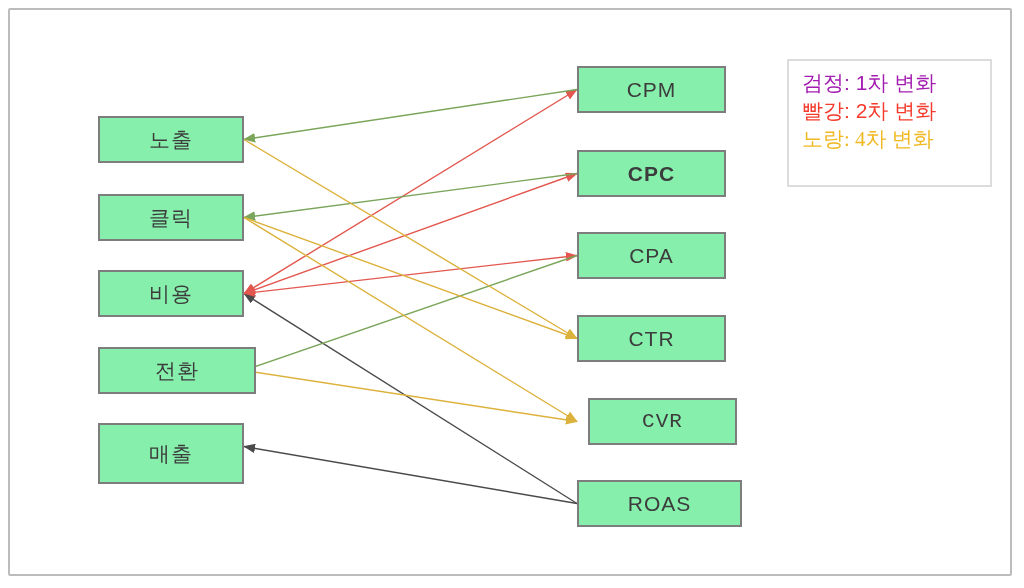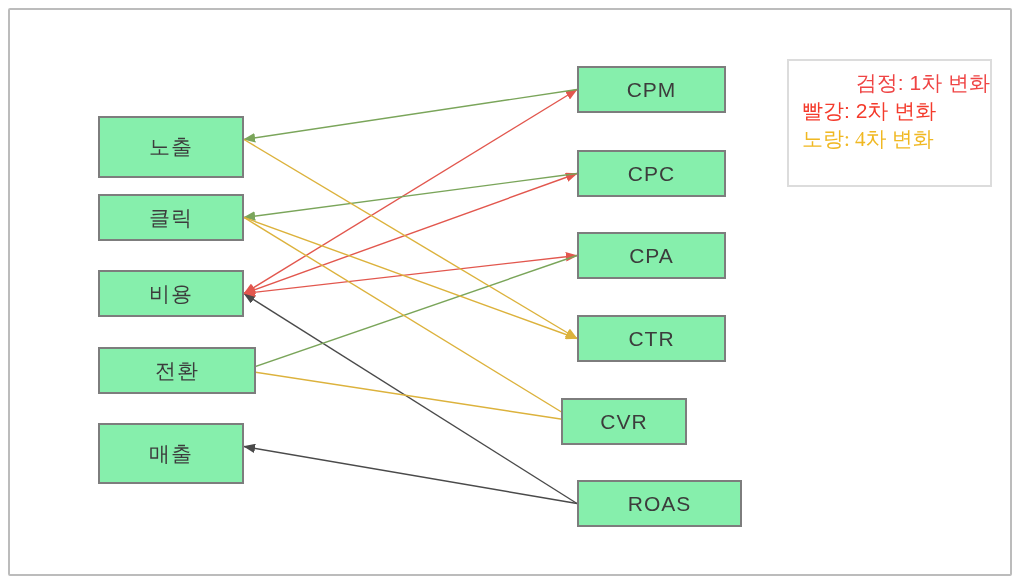--- a/index.html
+++ b/index.html
@@ -79,51 +79,51 @@
     <line x1="244" y1="293.5" x2="577" y2="255.5" stroke="#e2574e" stroke-width="1.4" marker-end="url(#arr-red)" marker-start="url(#arr-red)"></line>
     <line x1="577" y1="89.5" x2="244" y2="139.5" stroke="#7aa55a" stroke-width="1.4" marker-end="url(#arr-green)"></line>
     <line x1="577" y1="173.5" x2="244" y2="217.5" stroke="#7aa55a" stroke-width="1.4" marker-end="url(#arr-green)"></line>
     <line x1="577" y1="255.5" x2="244" y2="370.5" stroke="#7aa55a" stroke-width="1.4" marker-end="url(#arr-green)"></line>
     <line x1="244" y1="139.5" x2="577" y2="338.5" stroke="#dcb23c" stroke-width="1.4" marker-end="url(#arr-yellow)"></line>
     <line x1="244" y1="217.5" x2="577" y2="338.5" stroke="#dcb23c" stroke-width="1.4" marker-end="url(#arr-yellow)"></line>
     <line x1="244" y1="217.5" x2="577" y2="421.5" stroke="#dcb23c" stroke-width="1.4" marker-end="url(#arr-yellow)"></line>
     <line x1="244" y1="370.5" x2="577" y2="421.5" stroke="#dcb23c" stroke-width="1.4" marker-end="url(#arr-yellow)"></line>
   </svg>
 <div id="nodes">
-    <div class="node" style="left: 98px; top: 116px; width: 146px; height: 62px;">
+    <div class="node" style="left: 98px; top: 116px; width: 146px; height: 47px;">
       <span>노출</span>
     </div>
     <div class="node" style="left: 98px; top: 194px; width: 146px; height: 47px;">
       <span>클릭</span>
     </div>
     <div class="node" style="left: 98px; top: 270px; width: 146px; height: 47px;">
       <span>비용</span>
     </div>
     <div class="node" style="left: 98px; top: 347px; width: 158px; height: 47px;">
       <span>전환</span>
     </div>
     <div class="node" style="left: 98px; top: 423px; width: 146px; height: 61px;">
       <span>매출</span>
     </div>
     <div class="node" style="left: 577px; top: 66px; width: 149px; height: 47px;">
       <span>CPM</span>
     </div>
-    <div class="node" style="left: 577px; top: 150px; width: 149px; height: 47px;">
+    <div class="node" style="left: 577px; top: 150px; width: 149px; height: 47px; font-weight: bold;">
       <span>CPC</span>
     </div>
     <div class="node" style="left: 577px; top: 232px; width: 149px; height: 47px;">
       <span>CPA</span>
     </div>
     <div class="node" style="left: 577px; top: 315px; width: 149px; height: 47px;">
       <span>CTR</span>
     </div>
-    <div class="node" style="left: 561px; top: 398px; width: 126px; height: 47px;">
+    <div class="node" style="left: 588px; top: 398px; width: 149px; height: 47px; font-family: Liberation Mono, monospace;">
       <span>CVR</span>
     </div>
     <div class="node" style="left: 577px; top: 480px; width: 165px; height: 47px;">
       <span>ROAS</span>
     </div>
   </div>
 <div id="legend">
-    <div class="legend-item" style="color: #ef4444; text-align: right;">검정: 1차 변화</div>
+    <div class="legend-item" style="color: #a21caf;">검정: 1차 변화</div>
     <div class="legend-item" style="color: rgb(244, 59, 44);">빨강: 2차 변화</div>
     <div class="legend-item" style="color: rgb(240, 184, 34); font-family: Liberation Serif, serif;">노랑: 4차 변화</div>
   </div>
 
 </body></html>

